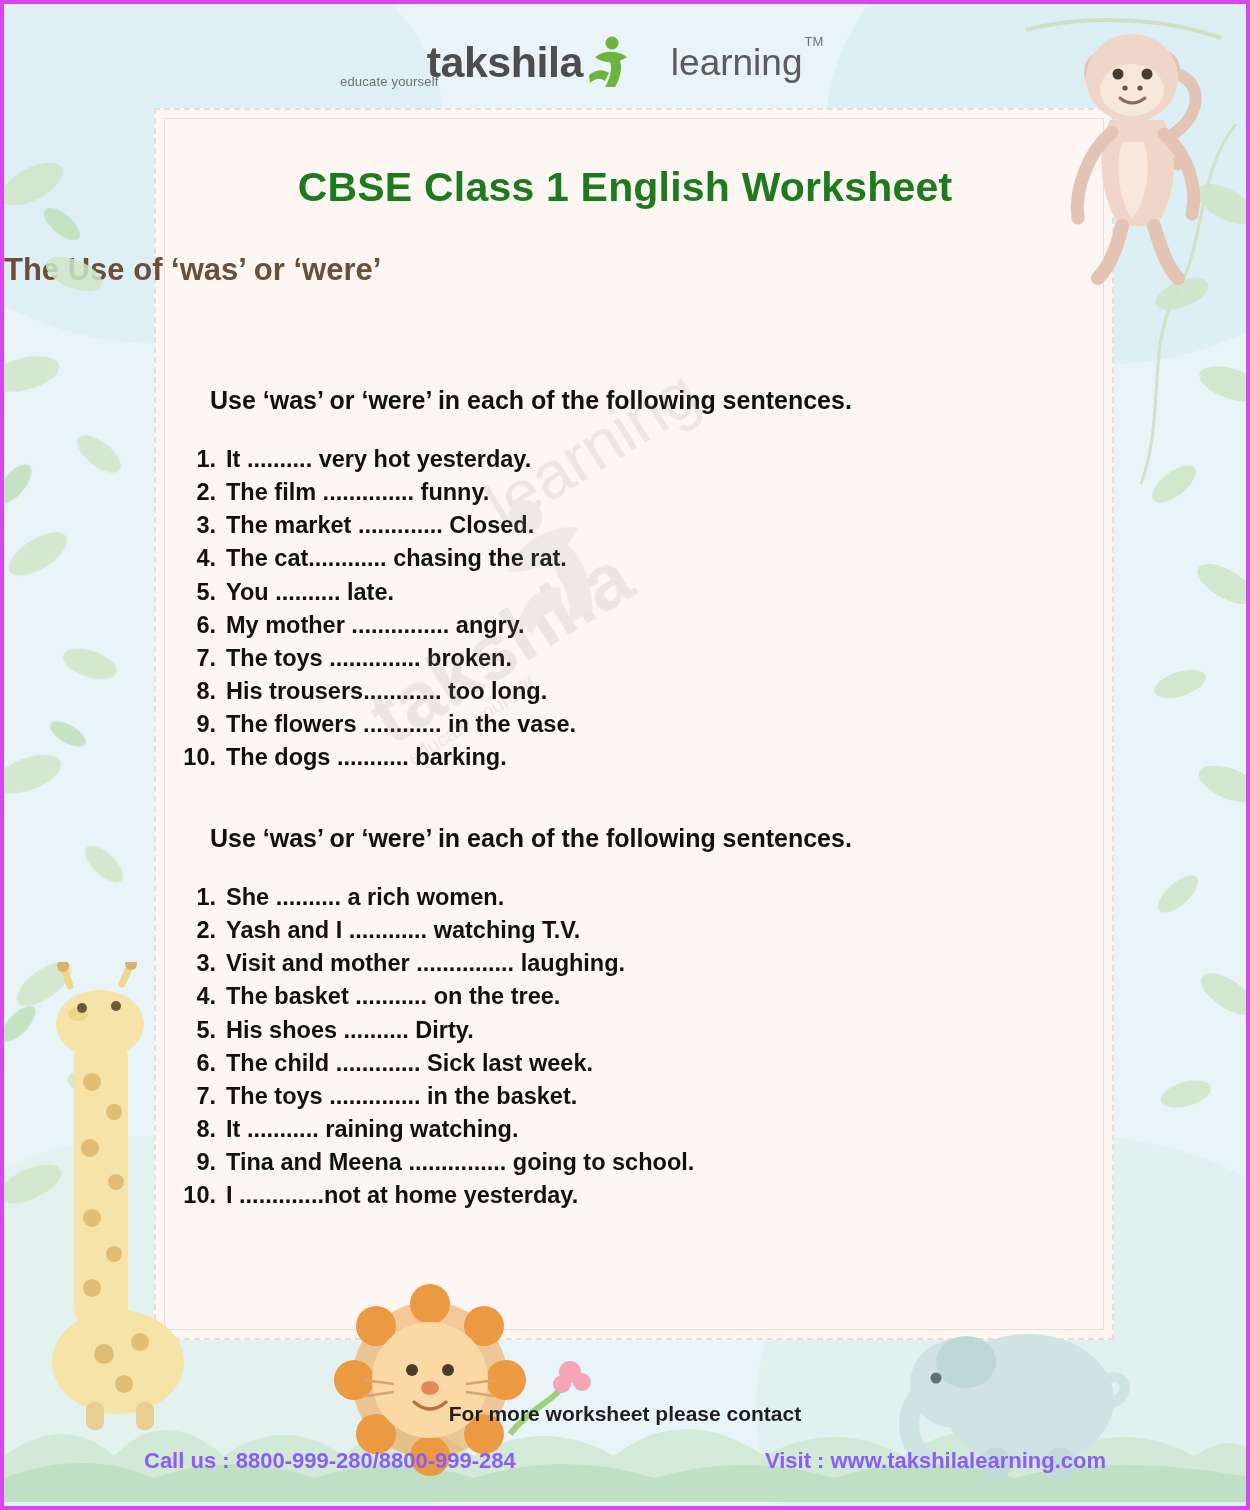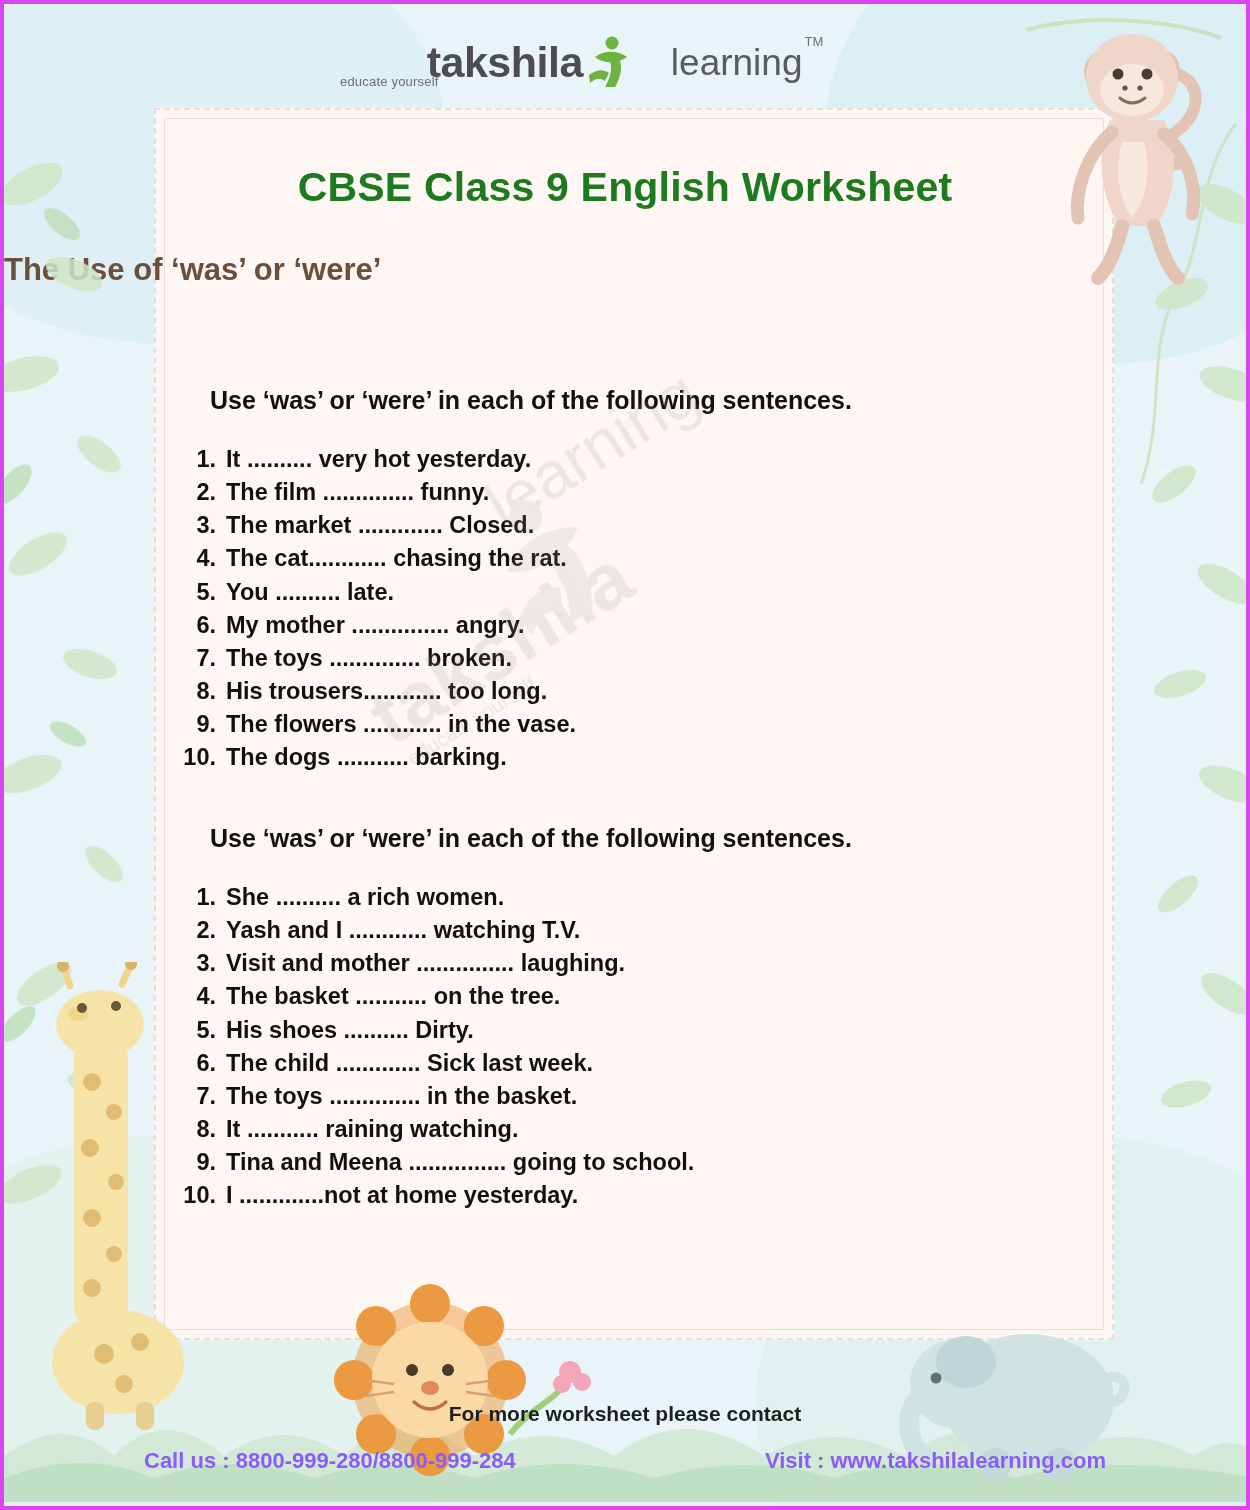--- a/index.html
+++ b/index.html
@@ -397,21 +397,21 @@
         <path d="M8 22 C18 14, 32 16, 40 22 C32 28, 18 30, 8 22 Z" fill="#6cb33f"></path>
         <path d="M22 24 C26 32, 24 42, 18 52 L28 52 C34 42, 36 30, 32 24 Z" fill="#6cb33f"></path>
         <path d="M2 40 C10 34, 16 34, 22 38 L18 46 C12 42, 8 44, 3 48 Z" fill="#6cb33f"></path>
       </svg>
     </span>
     <span class="word2">learning</span>
     <span class="tm">TM</span>
     <span class="sub">educate yourself</span>
   </div>
 
-  <div id="title">CBSE Class 9 English Worksheet</div>
+  <div id="title">CBSE Class 1 English Worksheet</div>
   <div id="subtitle">The Use of ‘was’ or ‘were’</div>
 
   <div id="watermark">
     <div class="w1">takshila</div>
     <div class="w1s">educate yourself</div>
     <div class="w2">learning</div>
     <span class="wmark">
       <svg width="120" height="140" viewBox="0 0 46 54" xmlns="http://www.w3.org/2000/svg">
         <circle cx="25" cy="8" r="6.5" fill="#9a9a9a"></circle>
         <path d="M8 22 C18 14, 32 16, 40 22 C32 28, 18 30, 8 22 Z" fill="#9a9a9a"></path>

